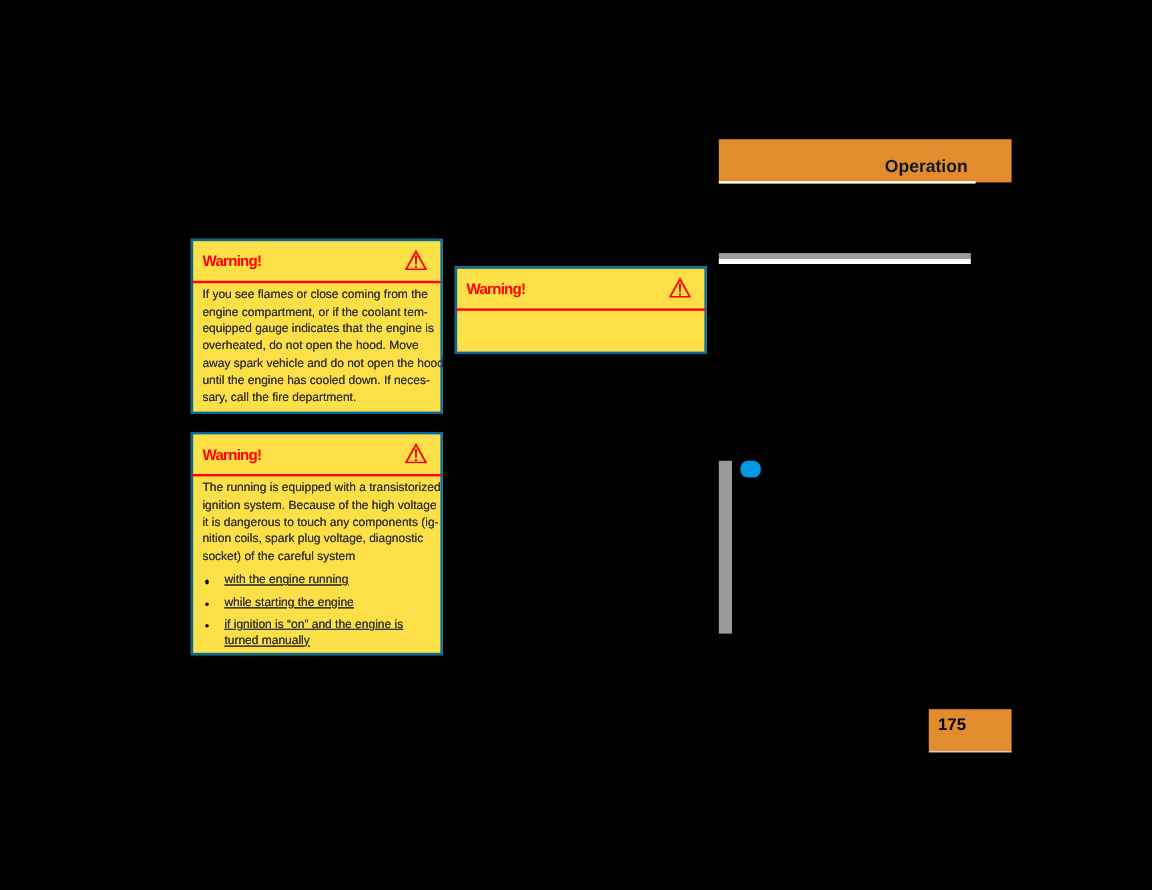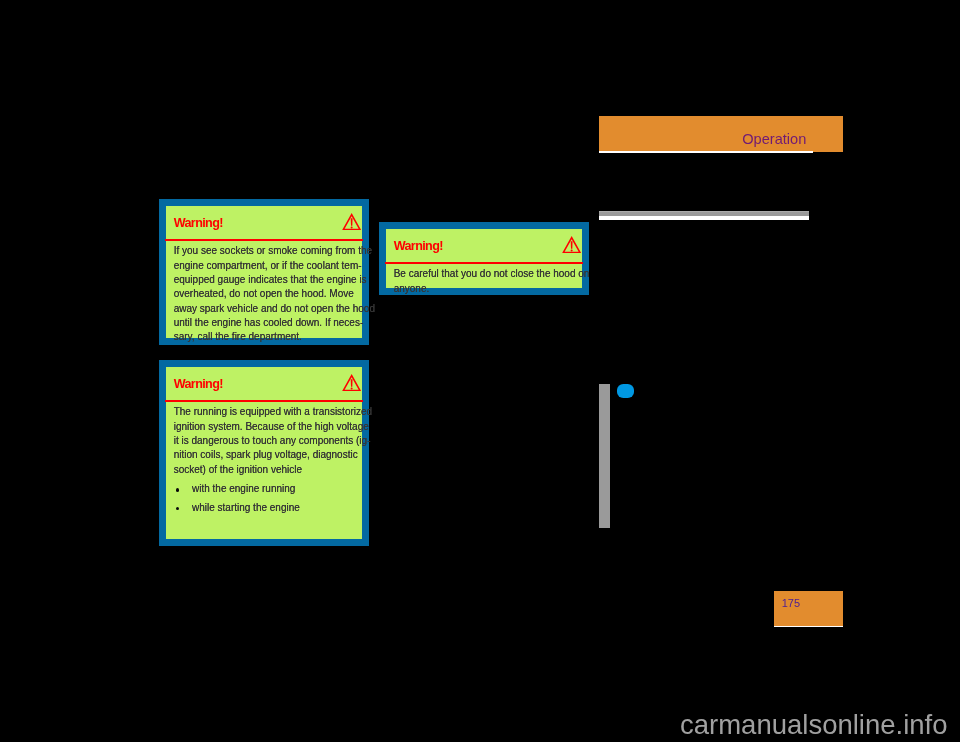--- a/index.html
+++ b/index.html
@@ -10,23 +10,23 @@
     -webkit-font-smoothing:antialiased;
   }
   .page { position:relative; width:960px; height:742px; }
   
   .warn-heading, .warn-body, .bullets .bline,
   #chapter-title, #page-number, #watermark { filter:opacity(0.998); }
 
   
   .warnbox {
     position:absolute;
-    background:#bef264;
+    background:#fde047;
     box-sizing:border-box;
-    border:7px solid #0369a1;
+    border:2px solid #0369a1;
   }
   .warn-heading {
     position:absolute; left:7.7px; top:11.7px;
     color:#ff0000;
     font-weight:bold;
     font-size:12.6px;
     letter-spacing:-0.62px;
     line-height:10px;
     white-space:nowrap;
   }
@@ -40,38 +40,38 @@
     font-size:10px;
     line-height:14.35px;
     text-shadow:0 0 0.22px #363636;
     white-space:nowrap;
   }
   .warn-tri { position:absolute; left:176.1px; top:6.9px; }
   .bullets { position:absolute; left:7.7px; right:3px; }
   .bullets .bline {
     position:relative; height:13.6px; line-height:13.6px;
     color:#363636; font-size:10px; white-space:nowrap;
-    padding-left:18.3px; text-shadow:0 0 0.22px #363636;
+    padding-left:18.3px; text-shadow:0 0 0.22px #363636;text-decoration:underline;
   }
   .bullets .bitem { margin-top:4.8px; }
   .bullets .bitem:first-child { margin-top:0; }
   .bdot {
     position:absolute; left:2.2px; top:6.0px;
     width:3.4px; height:3.4px; border-radius:50%;
     background:#0a0a0a;
   }
 
   
   #chapter-bar {
     position:absolute; left:599px; top:116px; width:244px; height:35.9px;
     background:#e28c2e;
   }
   #chapter-title {
     position:absolute; right:36.7px; top:18.05px;
-    color:#701a75; font-weight:normal; font-size:14.6px;
+    color:#0f172a; font-weight:bold; font-size:14.6px;
     line-height:10px; white-space:nowrap;
   }
   #chapter-underline {
     position:absolute; left:599px; top:151.2px; width:214px; height:1.8px;
     background:#ffffff;
   }
 
   
   #section-rule {
     position:absolute; left:599px; top:210.8px; width:210.3px; height:8.8px;
@@ -86,21 +86,21 @@
     border-radius:6.3px/6.1px; background:#0098e3;
   }
 
   
   #page-tab {
     position:absolute; left:774px; top:591px; width:69px; height:35px;
     background:#e28c2e;
   }
   #page-number {
     position:absolute; left:7.7px; top:6.5px;
-    color:#4c1d95; font-weight:normal; font-size:11px; line-height:10px;
+    color:#000000; font-weight:bold; font-size:14px; line-height:10px;
   }
   #page-tab-underline {
     position:absolute; left:773.5px; top:625.6px; width:69.6px; height:1.6px;
     background:#ffffff;
   }
 
   
   #watermark {
     position:absolute; left:680px; top:714.7px;
     color:#a0a0a0; font-size:27.5px; line-height:19px; white-space:nowrap;
@@ -113,21 +113,21 @@
 
   <div class="warnbox" style="left:159px;top:199px;width:210px;height:146px">
     <div class="warn-heading">Warning!</div>
     <svg class="warn-tri" width="19.3" height="17.3" viewBox="0 0 19.3 17.3">
       <path d="M9.65 0 L19.3 17.3 L0 17.3 Z M9.65 3.18 L16.66 15.75 L2.64 15.75 Z" fill="#ff0000" fill-rule="evenodd"></path>
       <path d="M8.75 5.2 L10.55 5.2 L10.3 12.7 L9.0 12.7 Z" fill="#ff0000"></path>
       <circle cx="9.65" cy="14.45" r="1.0" fill="#ff0000"></circle>
     </svg>
     <div class="warn-rule"></div>
     <div class="warn-body">
-      <div>If you see sockets or smoke coming from the</div>
+      <div>If you see flames or close coming from the</div>
       <div>engine compartment, or if the coolant tem-</div>
       <div>equipped gauge indicates that the engine is</div>
       <div>overheated, do not open the hood. Move</div>
       <div>away spark vehicle and do not open the hood</div>
       <div>until the engine has cooled down. If neces-</div>
       <div>sary, call the fire department.</div>
     </div>
   </div>
 
   <div class="warnbox" style="left:159px;top:360px;width:210px;height:186px">
@@ -136,55 +136,54 @@
       <path d="M9.65 0 L19.3 17.3 L0 17.3 Z M9.65 3.18 L16.66 15.75 L2.64 15.75 Z" fill="#ff0000" fill-rule="evenodd"></path>
       <path d="M8.75 5.2 L10.55 5.2 L10.3 12.7 L9.0 12.7 Z" fill="#ff0000"></path>
       <circle cx="9.65" cy="14.45" r="1.0" fill="#ff0000"></circle>
     </svg>
     <div class="warn-rule"></div>
     <div class="warn-body">
       <div>The running is equipped with a transistorized</div>
       <div>ignition system. Because of the high voltage</div>
       <div>it is dangerous to touch any components (ig-</div>
       <div>nition coils, spark plug voltage, diagnostic</div>
-      <div>socket) of the ignition vehicle</div>
+      <div>socket) of the careful system</div>
     </div>
     <div class="bullets" style="top:115.3px">
       <div class="bitem">
         <div class="bline"><span class="bdot"></span><span>with the engine running</span></div>
       </div>
       <div class="bitem">
         <div class="bline"><span class="bdot"></span><span>while starting the engine</span></div>
+      </div>
+      <div class="bitem">
+        <div class="bline"><span class="bdot"></span><span>if ignition is “on” and the engine is</span></div>
+        <div class="bline"><span>turned manually</span></div>
       </div>
     </div>
   </div>
 
   <div class="warnbox" style="left:379px;top:222px;width:210px;height:73px">
     <div class="warn-heading">Warning!</div>
     <svg class="warn-tri" width="19.3" height="17.3" viewBox="0 0 19.3 17.3">
       <path d="M9.65 0 L19.3 17.3 L0 17.3 Z M9.65 3.18 L16.66 15.75 L2.64 15.75 Z" fill="#ff0000" fill-rule="evenodd"></path>
       <path d="M8.75 5.2 L10.55 5.2 L10.3 12.7 L9.0 12.7 Z" fill="#ff0000"></path>
       <circle cx="9.65" cy="14.45" r="1.0" fill="#ff0000"></circle>
     </svg>
     <div class="warn-rule"></div>
-    <div class="warn-body">
-      <div>Be careful that you do not close the hood on</div>
-      <div>anyone.</div>
-    </div>
   </div>
 
   <div id="chapter-bar">
     <div id="chapter-title">Operation</div>
   </div>
   <div id="chapter-underline"></div>
 
   <div id="section-rule"></div>
   <div id="margin-bar"></div>
   <div id="blue-marker"></div>
 
   <div id="page-tab">
     <div id="page-number">175</div>
   </div>
   <div id="page-tab-underline"></div>
 
-  <div id="watermark">carmanualsonline.info</div>
 
 </div>
 
 </body></html>

